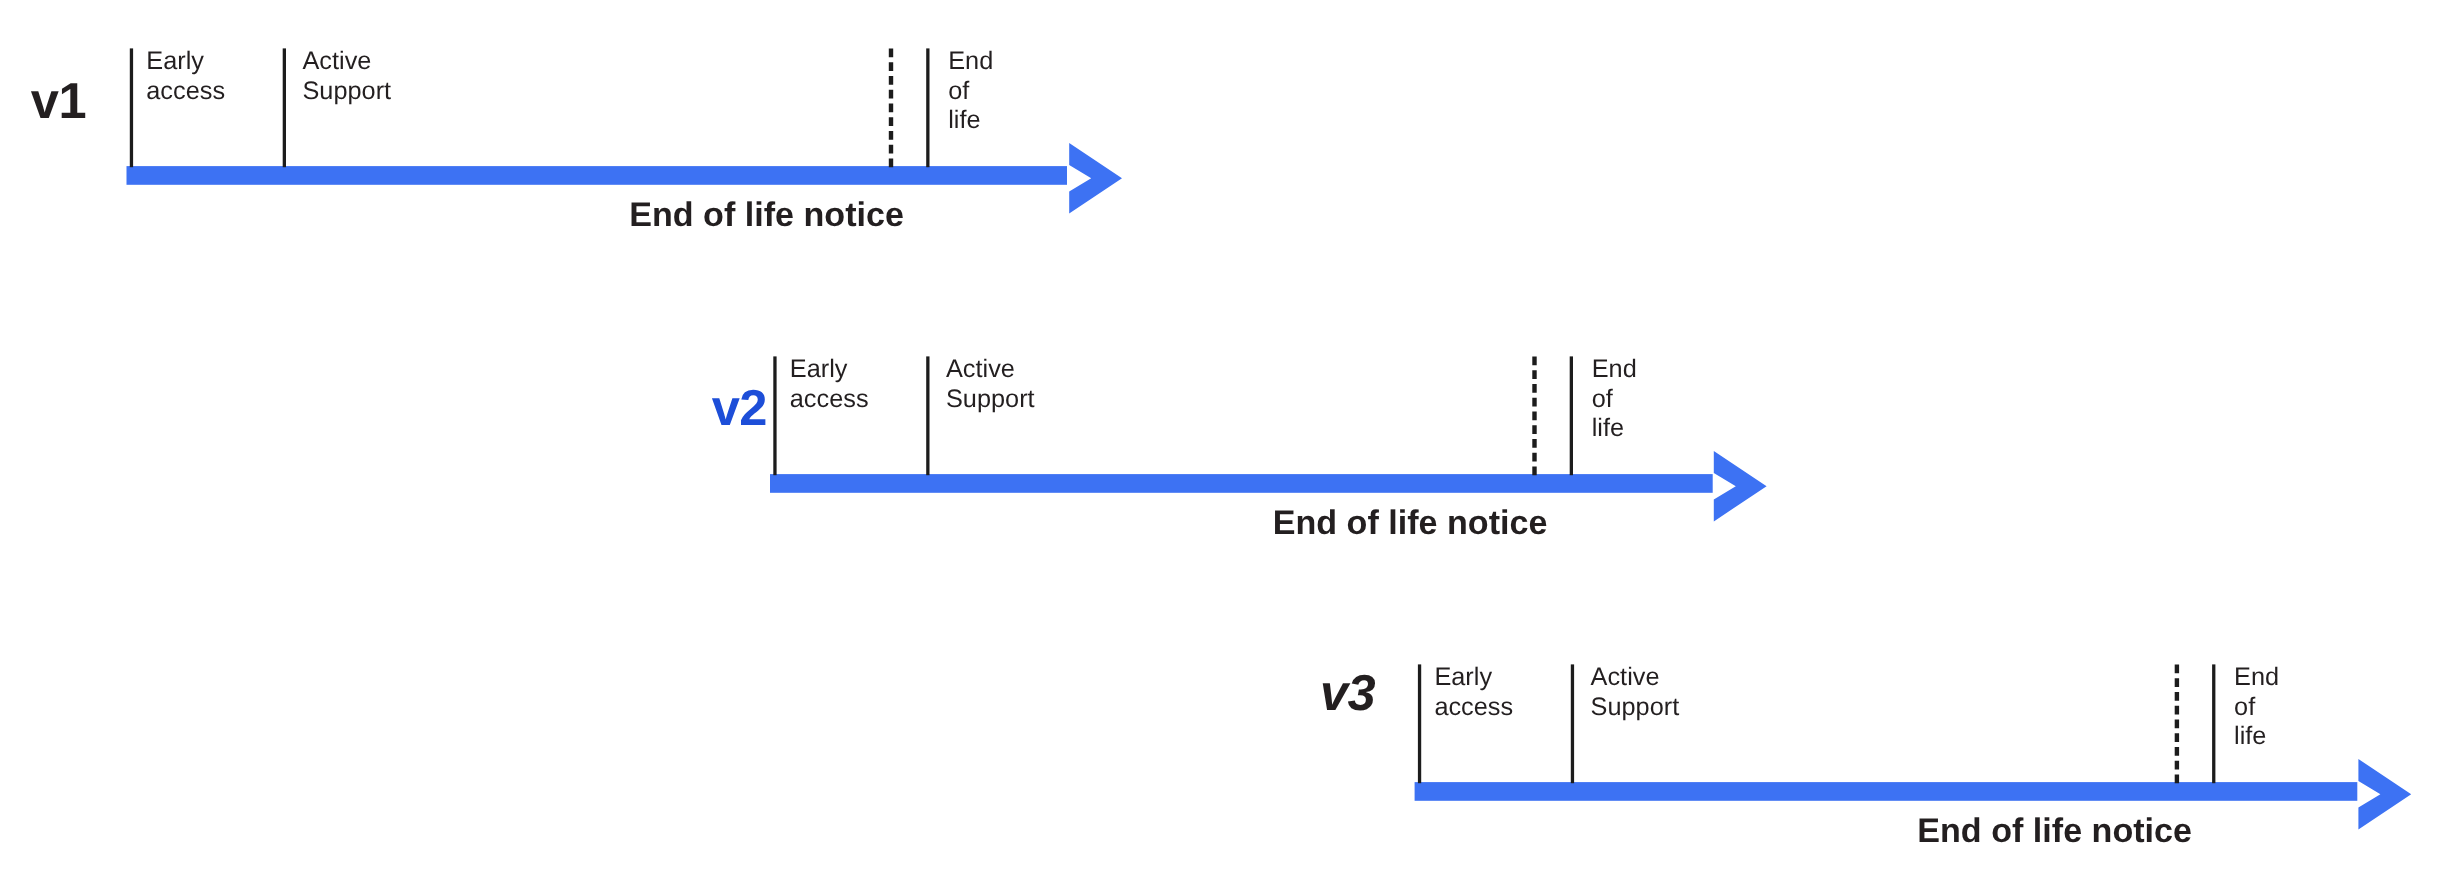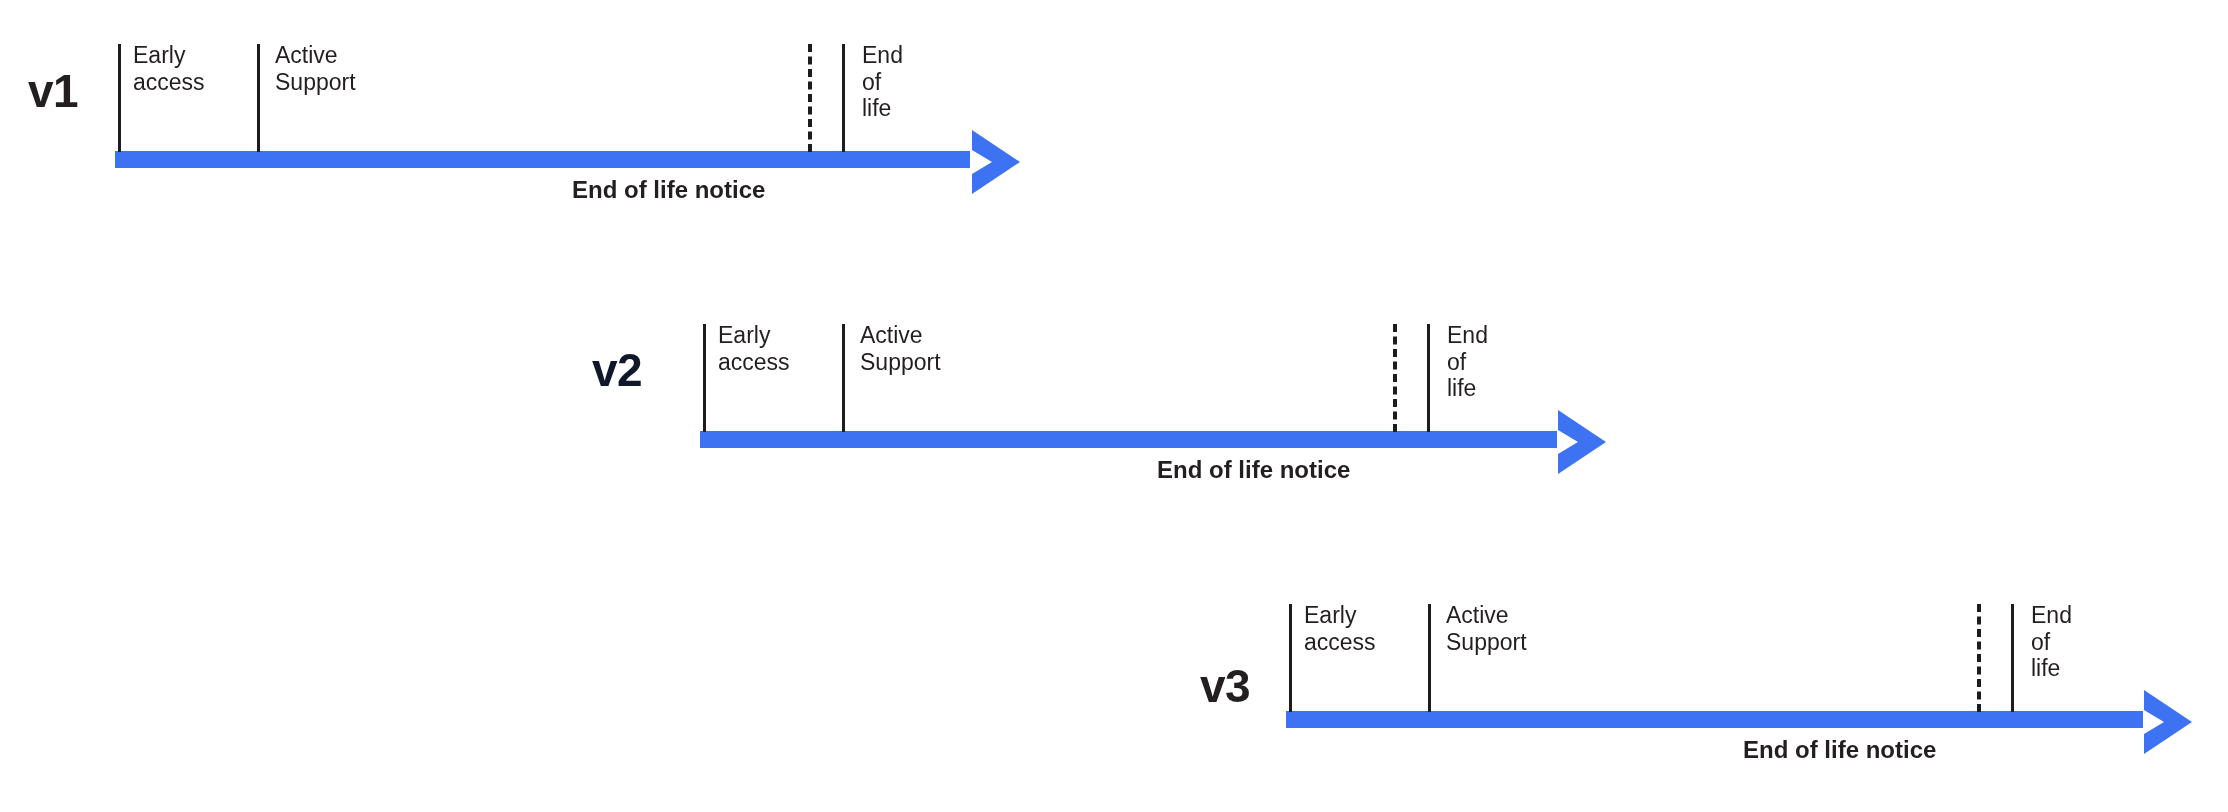--- a/index.html
+++ b/index.html
@@ -76,21 +76,21 @@
     font-size: 23px;
     font-weight: 400;
     color: #231f20;
     line-height: 1.16;
     white-space: pre-line;
   }
 
   
   .notice-label {
     position: absolute;
-    font-size: 24px;
+    font-size: 31px;
     font-weight: 700;
     color: #231f20;
     line-height: 1.2;
     white-space: nowrap;
   }
 </style>
 </head>
 <body>
 
 <div id="canvas" style="background: rgb(255, 255, 255);">
@@ -106,39 +106,39 @@
       <div class="divider" style="left: 257px; top: 44px; height: 108px; background: rgb(28, 28, 28);"></div>
       <div class="divider dashed" style="left: 808px; top: 44px; height: 108px; border-left-color: rgb(28, 28, 28);"></div>
       <div class="divider" style="left: 842px; top: 44px; height: 108px; background: rgb(28, 28, 28);"></div>
       <div class="phase-label" style="left: 133px; top: 42px; color: rgb(35, 31, 32);">Early
 access</div>
       <div class="phase-label" style="left: 275px; top: 42px; color: rgb(35, 31, 32);">Active Support</div>
       <div class="phase-label" style="left: 862px; top: 42px; color: rgb(35, 31, 32);">End of life</div>
       <div class="notice-label" style="left: 572px; top: 176px; color: rgb(35, 31, 32);">End of life notice</div>
     </div>
     <div class="timeline-row">
-      <div class="version-label" style="left: 592px; top: 347px; color: #0f172a;">v2</div>
+      <div class="version-label" style="left: 647px; top: 347px; color: #1d4ed8;">v2</div>
       <div class="track" style="left: 700px; top: 431px; width: 857px; background: rgb(61, 114, 243);"></div>
       <div class="arrowhead" style="left: 1548px; top: 406px;">
         <svg width="72" height="72" viewBox="0 0 72 72" aria-hidden="true">
           <path d="M10 4 L58 36 L10 68 L10 48 L30 36 L10 24 Z" fill="#3D72F3"></path>
         </svg>
       </div>
       <div class="divider" style="left: 703px; top: 324px; height: 108px; background: rgb(28, 28, 28);"></div>
       <div class="divider" style="left: 842px; top: 324px; height: 108px; background: rgb(28, 28, 28);"></div>
       <div class="divider dashed" style="left: 1393px; top: 324px; height: 108px; border-left-color: rgb(28, 28, 28);"></div>
       <div class="divider" style="left: 1427px; top: 324px; height: 108px; background: rgb(28, 28, 28);"></div>
       <div class="phase-label" style="left: 718px; top: 322px; color: rgb(35, 31, 32);">Early
 access</div>
       <div class="phase-label" style="left: 860px; top: 322px; color: rgb(35, 31, 32);">Active Support</div>
       <div class="phase-label" style="left: 1447px; top: 322px; color: rgb(35, 31, 32);">End of life</div>
       <div class="notice-label" style="left: 1157px; top: 456px; color: rgb(35, 31, 32);">End of life notice</div>
     </div>
     <div class="timeline-row">
-      <div class="version-label" style="left: 1200px; top: 663px; color: rgb(35, 31, 32);">v3</div>
+      <div class="version-label" style="left: 1200px; top: 606px; color: rgb(35, 31, 32); font-style: italic;">v3</div>
       <div class="track" style="left: 1286px; top: 711px; width: 857px; background: rgb(61, 114, 243);"></div>
       <div class="arrowhead" style="left: 2134px; top: 686px;">
         <svg width="72" height="72" viewBox="0 0 72 72" aria-hidden="true">
           <path d="M10 4 L58 36 L10 68 L10 48 L30 36 L10 24 Z" fill="#3D72F3"></path>
         </svg>
       </div>
       <div class="divider" style="left: 1289px; top: 604px; height: 108px; background: rgb(28, 28, 28);"></div>
       <div class="divider" style="left: 1428px; top: 604px; height: 108px; background: rgb(28, 28, 28);"></div>
       <div class="divider dashed" style="left: 1977px; top: 604px; height: 108px; border-left-color: rgb(28, 28, 28);"></div>
       <div class="divider" style="left: 2011px; top: 604px; height: 108px; background: rgb(28, 28, 28);"></div>

